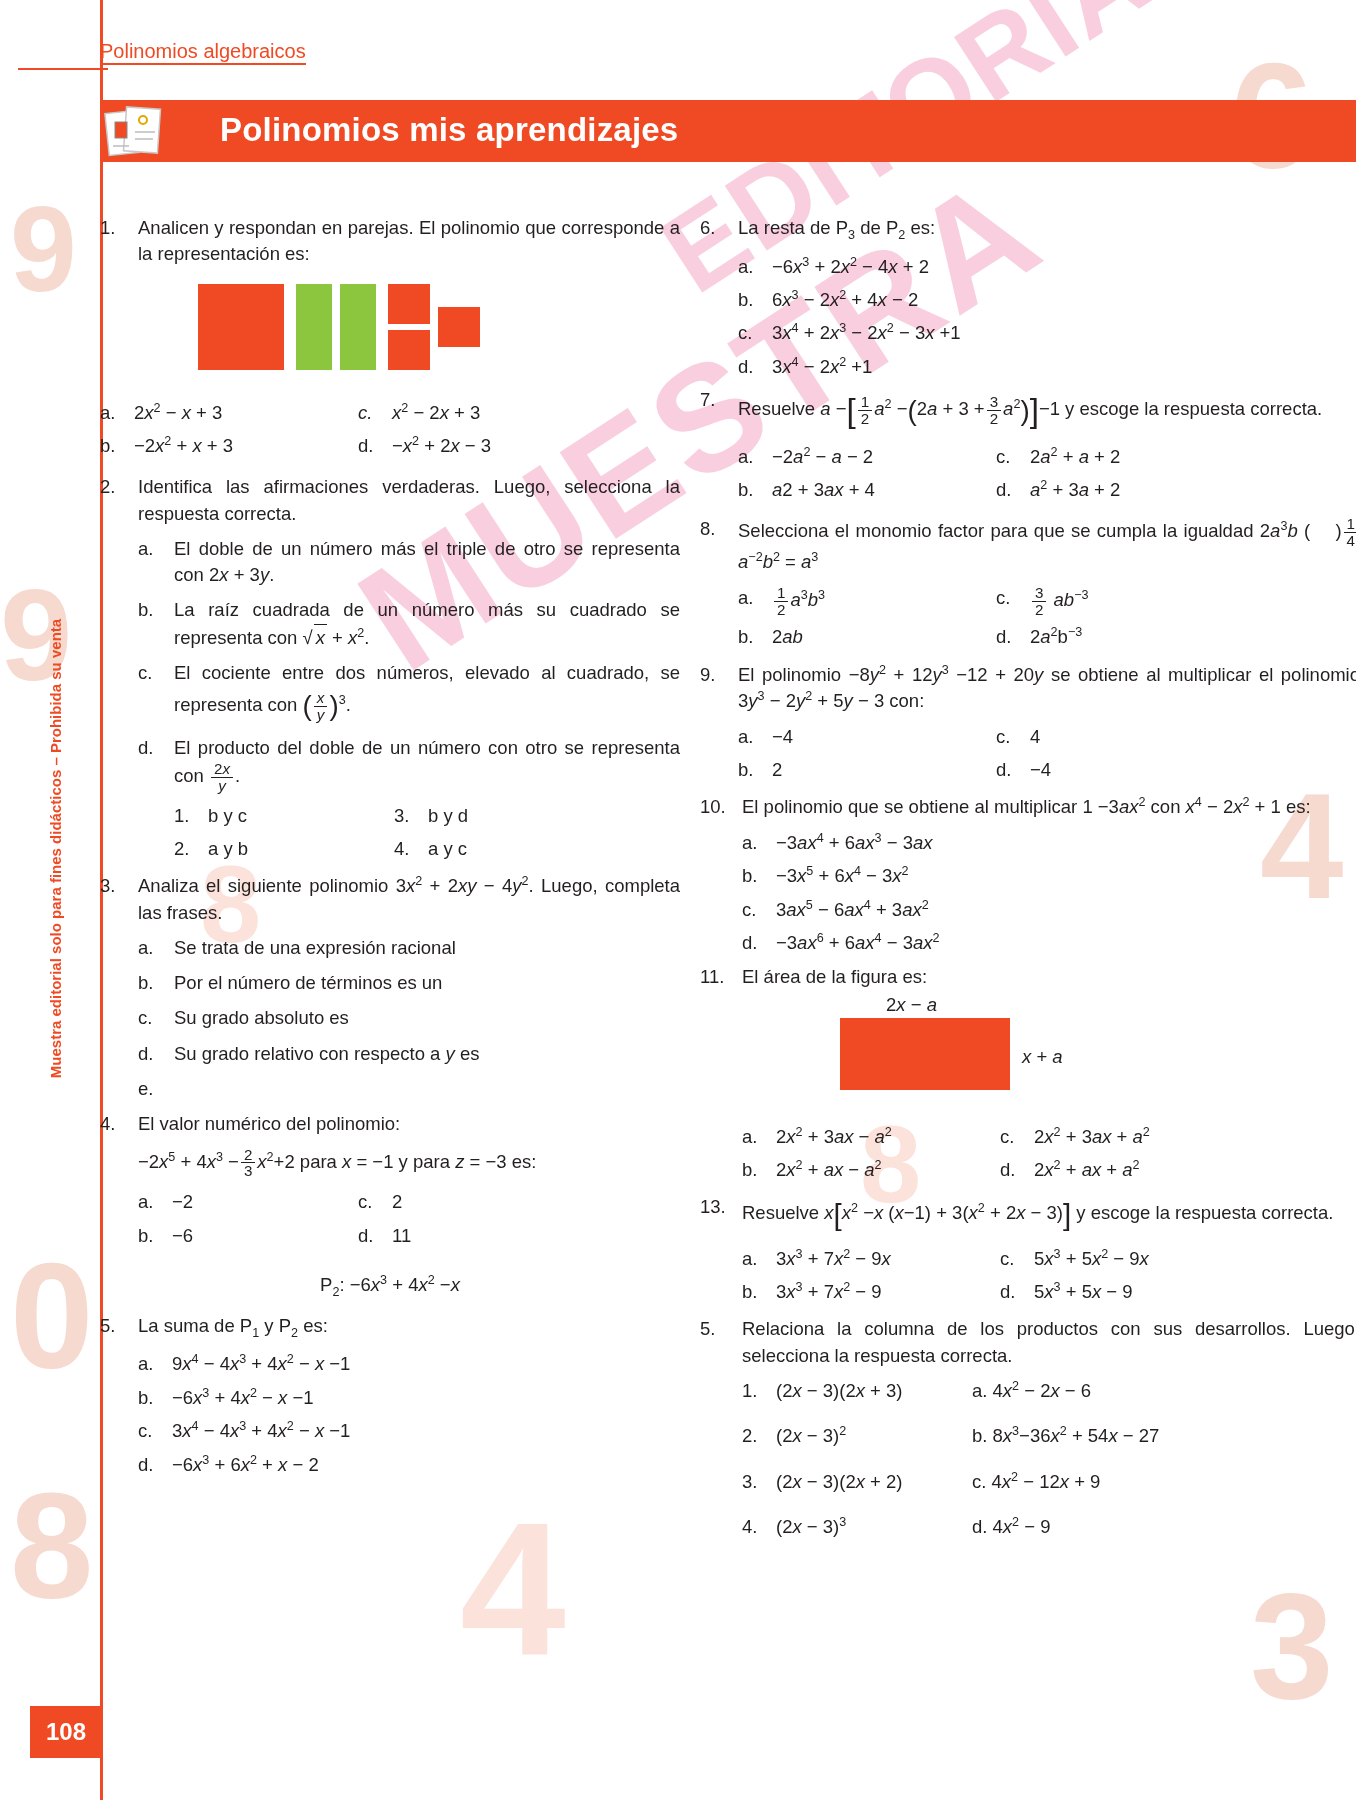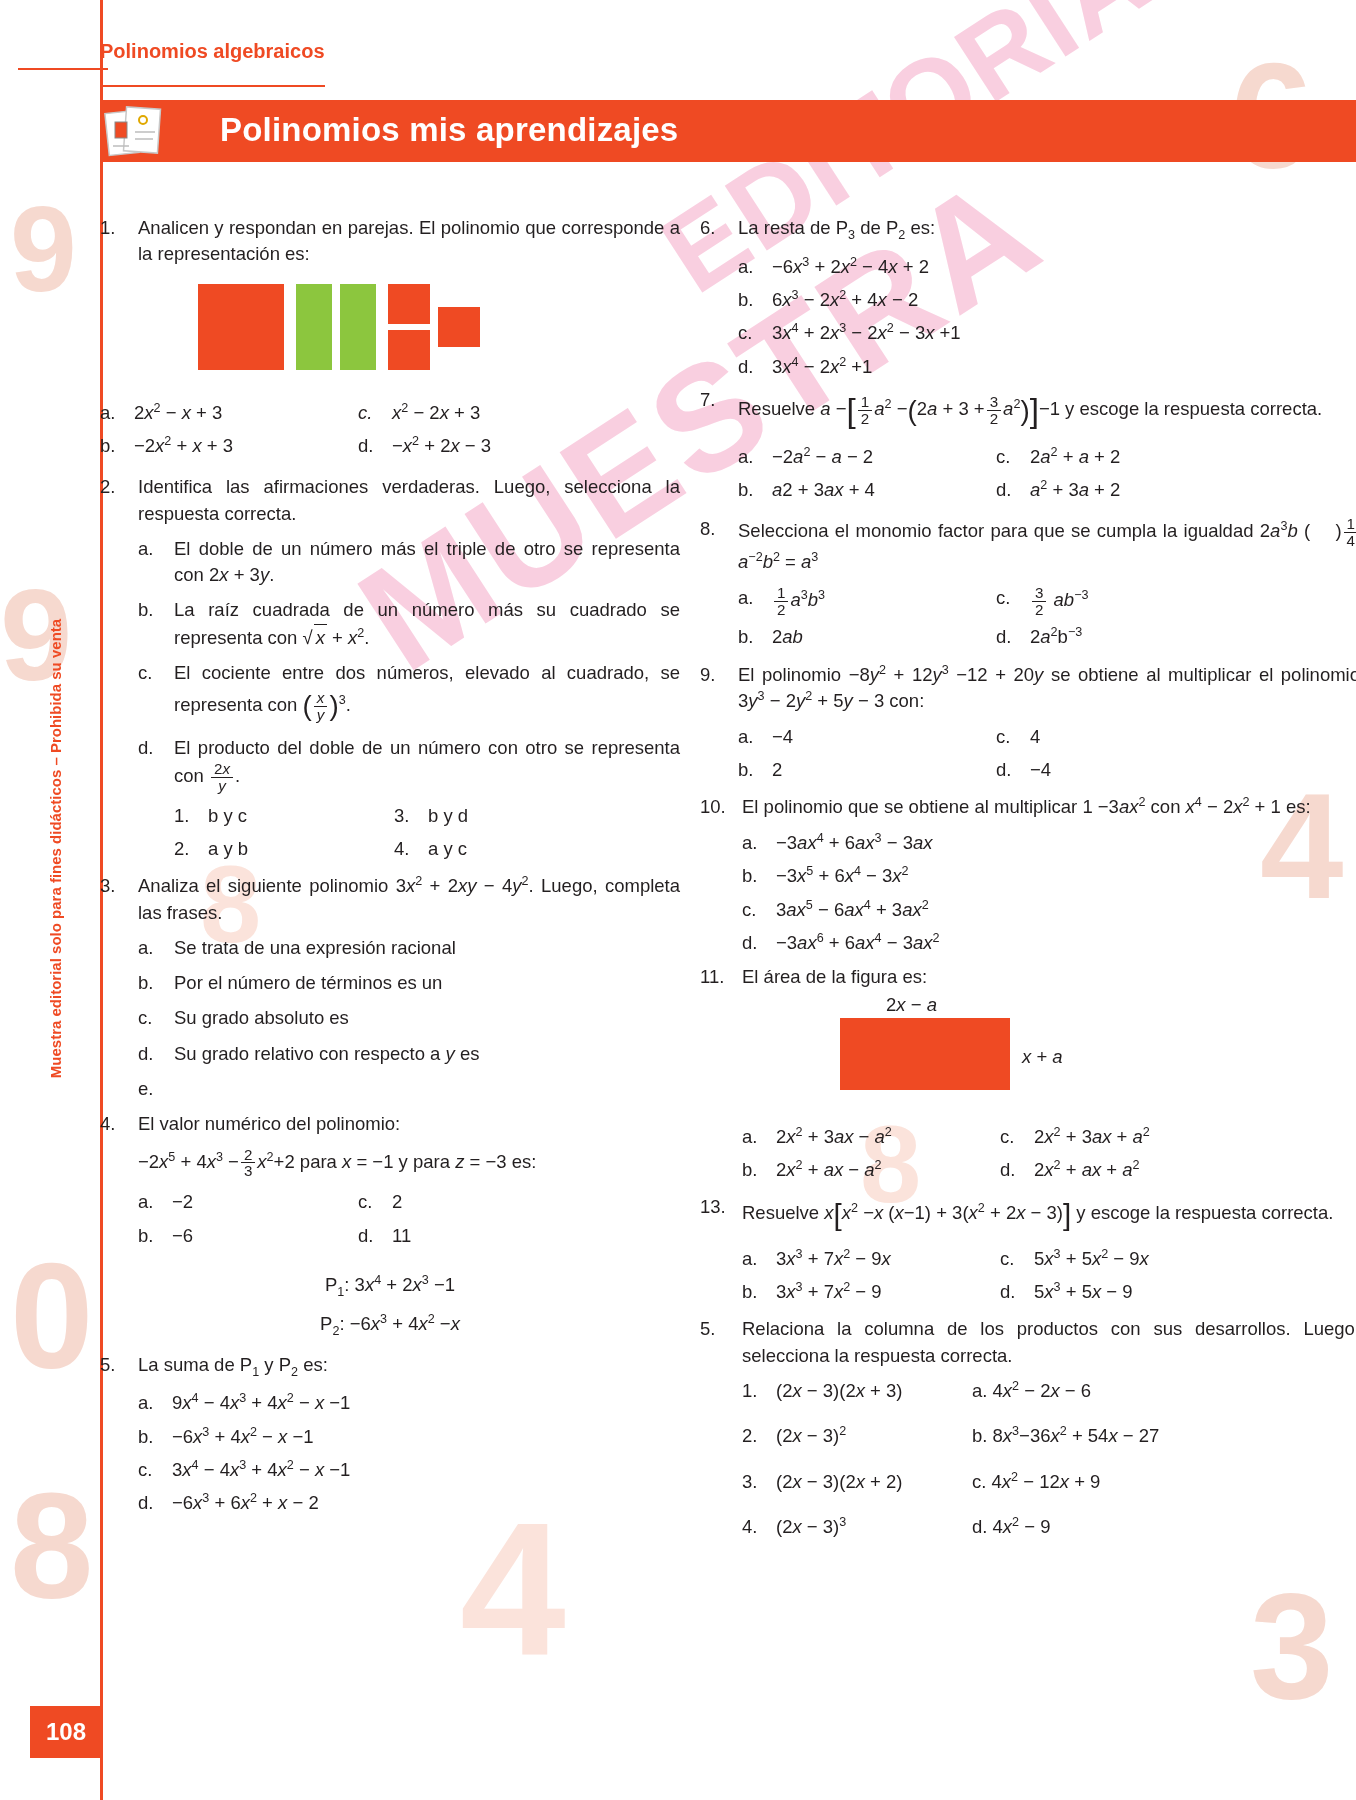--- a/index.html
+++ b/index.html
@@ -26,22 +26,22 @@
     font-size:112px;font-weight:bold;color:#f9cfe0;letter-spacing:2px;
     white-space:nowrap;pointer-events:none;user-select:none;
   }
 
   
   .leftbar{position:absolute;left:100px;top:0;width:3px;height:1800px;background:#ef4a23;}
   .topleftline{position:absolute;left:18px;top:68px;width:90px;height:2px;background:#ef4a23;}
 
   .kicker{
     position:absolute;left:100px;top:40px;
-    font-size:20px;font-weight:bold;color:#ef4a23;
-    border-bottom:2px solid #ef4a23;padding-bottom:22px;
+    font-size:20px;font-weight:normal;color:#ef4a23;
+    border-bottom:2px solid #ef4a23;padding-bottom:0;
   }
 
   .titlebar{
     position:absolute;left:100px;top:100px;width:1256px;height:62px;
     background:#ef4a23;
   }
   .titlebar .t{
     position:absolute;left:120px;top:11px;
     color:#fff;font-size:33px;font-weight:bold;letter-spacing:.2px;
   }
@@ -285,21 +285,20 @@
           <div>−6</div>
         </div>
         <div class="opt">
           <div class="ol">d.</div>
           <div>11</div>
         </div>
       </div>
     </div>
 
     <div class="pbox">
-      <div>P<sub>1</sub>: 3<i>x</i><sup>4</sup> + 2<i>x</i><sup>3</sup> −1</div>
       <div>P<sub>2</sub>: −6<i>x</i><sup>3</sup> + 4<i>x</i><sup>2</sup> −<i>x</i></div>
     </div>
 
     <div class="item" style="margin-top:6px;">
       <div class="num">5.</div>
       <div class="body">La suma de P<sub>1</sub> y P<sub>2</sub> es:</div>
     </div>
     <div class="opts" style="margin-left:38px;">
       <div class="opt">
         <div class="ol">a.</div>

